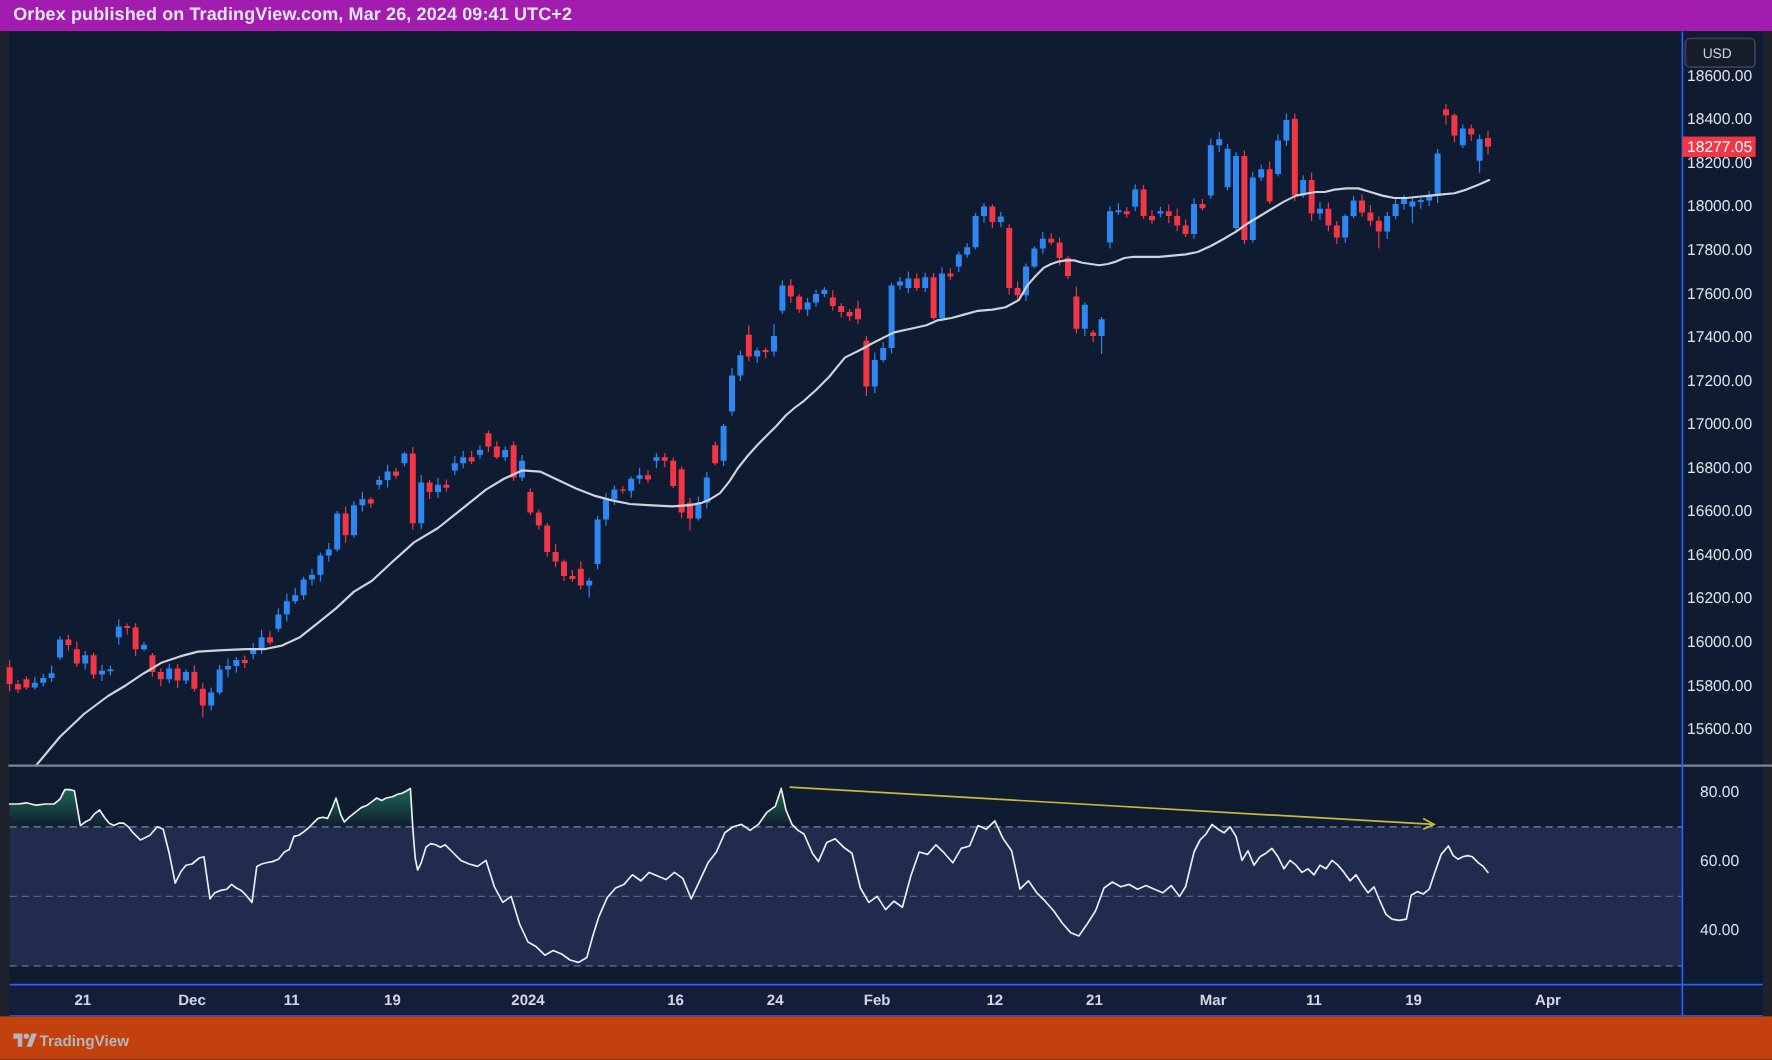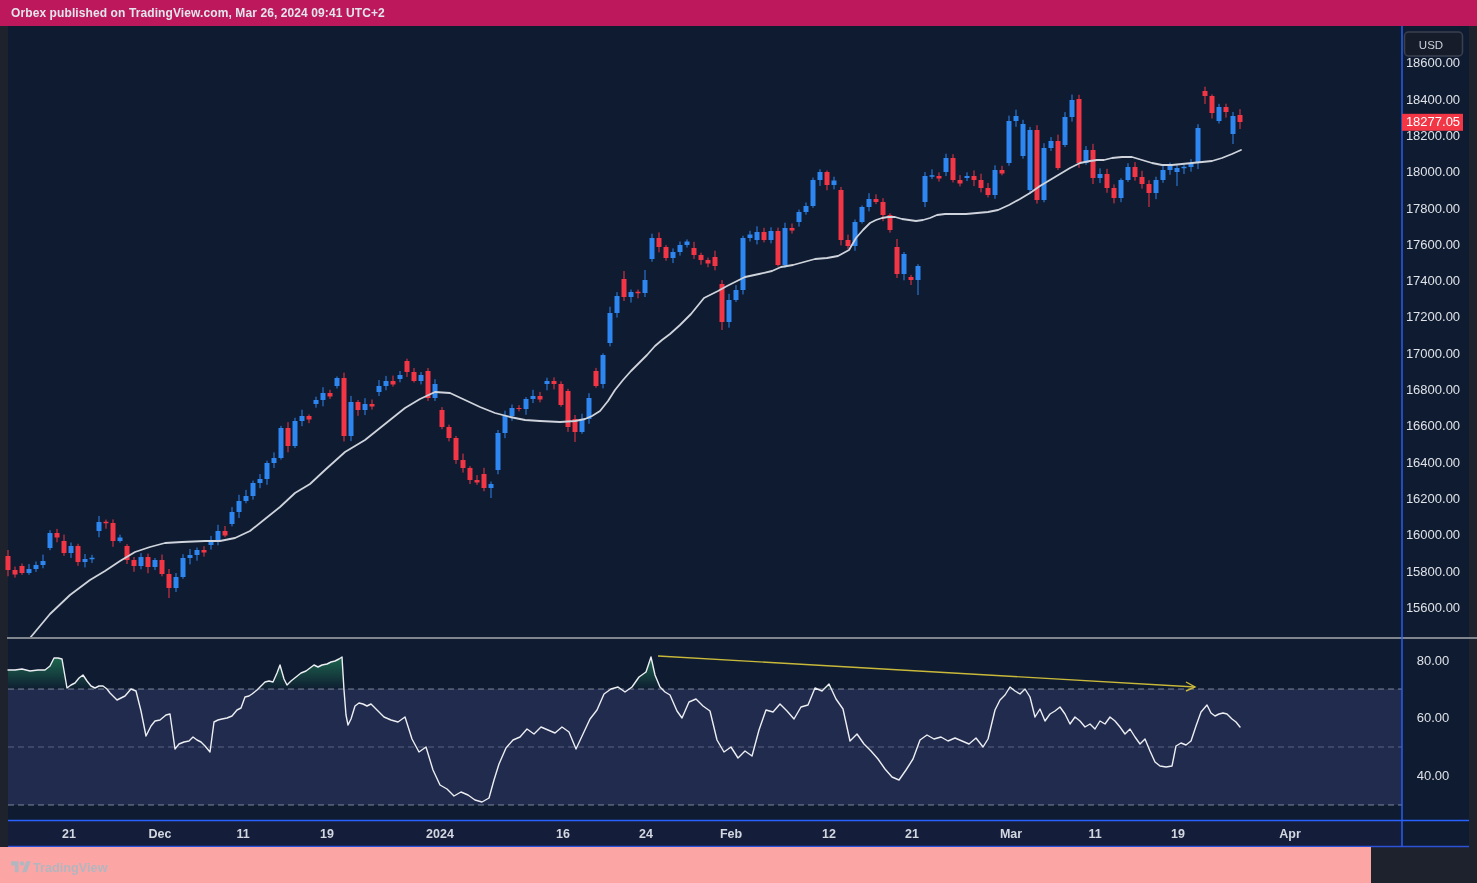--- a/index.html
+++ b/index.html
@@ -1,17 +1,17 @@
 <!DOCTYPE html>
 <html><head><meta charset="utf-8"><title>Chart</title>
 <style>
 html,body{margin:0;padding:0;background:#1e222d;width:1477px;height:883px;overflow:hidden;font-family:"Liberation Sans",sans-serif;}
-.topbar{position:absolute;left:0;top:0;width:1477px;height:26px;background:#be185d;color:#e2e5ec;font-size:12px;font-weight:bold;line-height:26px;}
+.topbar{position:absolute;left:0;top:0;width:1477px;height:26px;background:#a21caf;color:#e2e5ec;font-size:15px;font-weight:bold;line-height:26px;}
 .topbar span{margin-left:11px;letter-spacing:0.1px;}
-.botbar{position:absolute;left:0;top:847px;width:1371px;height:36px;background:#fca5a5;}
+.botbar{position:absolute;left:0;top:847px;width:1477px;height:36px;background:#c2410c;}
 .logo{position:absolute;left:11px;top:9px;}
 </style></head>
 <body>
 <div class="topbar"><span>Orbex published on TradingView.com, Mar 26, 2024 09:41 UTC+2</span></div>
 <svg width="1477" height="857" viewBox="0 0 1477 857" style="position:absolute;left:0;top:26px">
     <defs>
       <linearGradient id="gg" x1="0" y1="0" x2="0" y2="1">
         <stop offset="0" stop-color="#1e6a50" stop-opacity="0.95"></stop>
         <stop offset="1" stop-color="#1e6a50" stop-opacity="0.04"></stop>
       </linearGradient>

